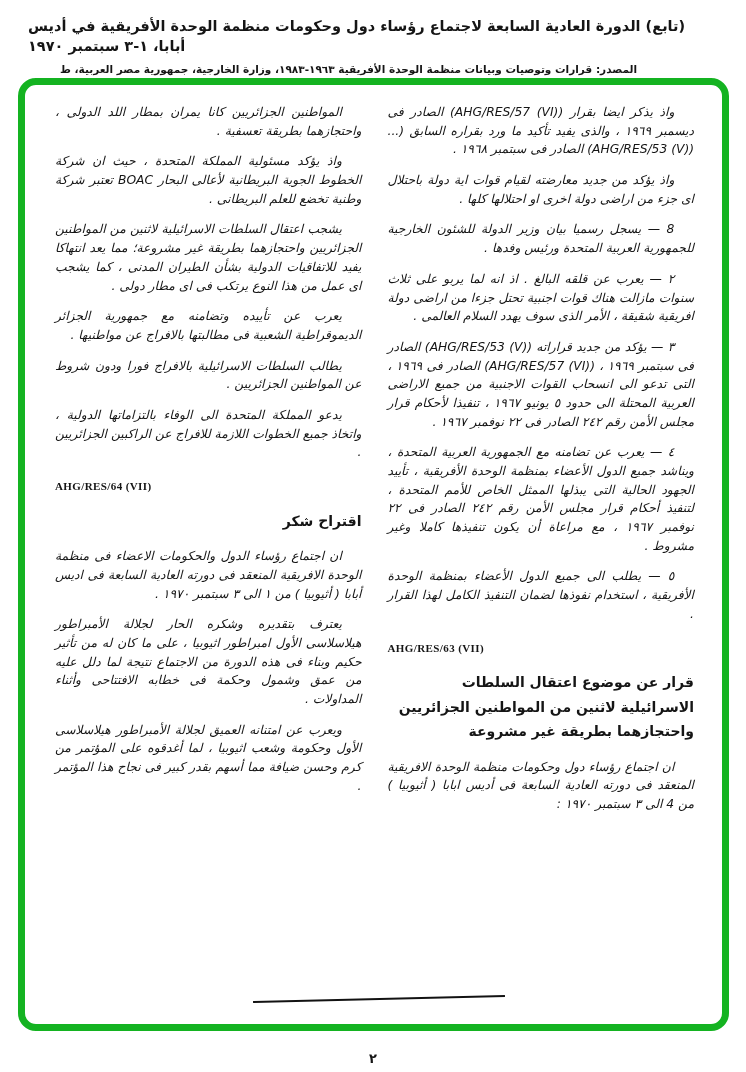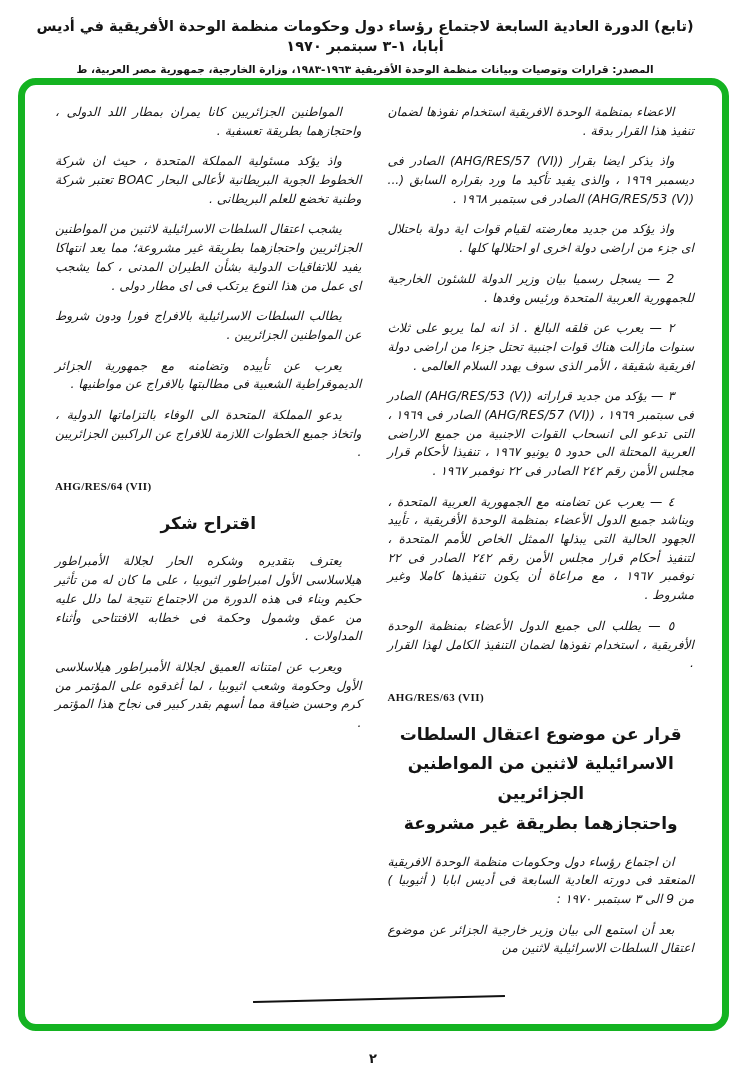--- a/index.html
+++ b/index.html
@@ -12,21 +12,21 @@
   body {
     width: 746px; height: 1072px;
     background: var(--paper);
     color: var(--ink);
     font-family: "DejaVu Sans", sans-serif;
     position: relative;
     overflow: hidden;
   }
   .page-header {
     position: absolute; top: 16px; left: 0; right: 16px;
-    text-align: center;
+    text-align: left;
     direction: rtl;
   }
   .page-header .hdr-title {
     font-size: 14.5px; font-weight: bold;
     line-height: 1.4;
     padding: 0 28px;
   }
   .page-header .hdr-source {
     margin-top: 6px;
     font-size: 10.5px; font-weight: bold;
@@ -62,23 +62,22 @@
   .code {
     direction: ltr;
     text-align: left;
     font-family: "Liberation Serif", serif;
     font-weight: bold;
     font-size: 11px;
     letter-spacing: 0.4px;
     margin: 16px 0 14px 0;
   }
   .heading {
-    font-size: 17px;
+    font-size: 14px;
     font-weight: bold;
-    text-align: center;
     white-space: pre-line;
     margin: 4px 0 14px 0;
     line-height: 1.75;
   }
   .footnote-rule {
     position: absolute;
     bottom: 24px; left: 228px;
     width: 252px; height: 0;
     border-top: 2px solid #121212;
     transform: rotate(-1.4deg);
@@ -94,44 +93,43 @@
 <body>
 
 <div class="page-header">
   <div class="hdr-title">(تابع) الدورة العادية السابعة لاجتماع رؤساء دول وحكومات منظمة الوحدة الأفريقية في أديس أبابا، ١-٣ سبتمبر ١٩٧٠</div>
   <div class="hdr-source">المصدر: قرارات وتوصيات وبيانات منظمة الوحدة الأفريقية ١٩٦٣-١٩٨٣، وزارة الخارجية، جمهورية مصر العربية، ط ١٩٨٥، ص ١٨٩-١٩٠</div>
 </div>
 
 <div class="frame">
   <div class="columns">
     <div class="col">
-        <p class="para">الاعضاء بمنظمة الوحدة الافريقية استخدام نفوذها لضمان تنفيذ هذا القرار بدقة .</p>
         <p class="para">واذ يذكر ايضا بقرار (AHG/RES/57 (VI)) الصادر فى ديسمبر ١٩٦٩ ، والذى يفيد تأكيد ما ورد بقراره السابق (... (AHG/RES/53 (V)) الصادر فى سبتمبر ١٩٦٨ .</p>
         <p class="para">واذ يؤكد من جديد معارضته لقيام قوات اية دولة باحتلال اى جزء من اراضى دولة اخرى او احتلالها كلها .</p>
-        <p class="para">2 — يسجل رسميا بيان وزير الدولة للشئون الخارجية للجمهورية العربية المتحدة ورئيس وفدها .</p>
+        <p class="para">8 — يسجل رسميا بيان وزير الدولة للشئون الخارجية للجمهورية العربية المتحدة ورئيس وفدها .</p>
         <p class="para">٢ — يعرب عن قلقه البالغ . اذ انه لما يربو على ثلاث سنوات مازالت هناك قوات اجنبية تحتل جزءا من اراضى دولة افريقية شقيقة ، الأمر الذى سوف يهدد السلام العالمى .</p>
         <p class="para">٣ — يؤكد من جديد قراراته (AHG/RES/53 (V)) الصادر فى سبتمبر ١٩٦٩ ، (AHG/RES/57 (VI)) الصادر فى ١٩٦٩ ، التى تدعو الى انسحاب القوات الاجنبية من جميع الاراضى العربية المحتلة الى حدود ٥ يونيو ١٩٦٧ ، تنفيذا لأحكام قرار مجلس الأمن رقم ٢٤٢ الصادر فى ٢٢ نوفمبر ١٩٦٧ .</p>
         <p class="para">٤ — يعرب عن تضامنه مع الجمهورية العربية المتحدة ، ويناشد جميع الدول الأعضاء بمنظمة الوحدة الأفريقية ، تأييد الجهود الحالية التى يبذلها الممثل الخاص للأمم المتحدة ، لتنفيذ أحكام قرار مجلس الأمن رقم ٢٤٢ الصادر فى ٢٢ نوفمبر ١٩٦٧ ، مع مراعاة أن يكون تنفيذها كاملا وغير مشروط .</p>
         <p class="para">٥ — يطلب الى جميع الدول الأعضاء بمنظمة الوحدة الأفريقية ، استخدام نفوذها لضمان التنفيذ الكامل لهذا القرار .</p>
         <div class="code">AHG/RES/63 (VII)</div>
         <div class="heading">قرار عن موضوع اعتقال السلطات
 الاسرائيلية لاثنين من المواطنين الجزائريين
 واحتجازهما بطريقة غير مشروعة</div>
-        <p class="para">ان اجتماع رؤساء دول وحكومات منظمة الوحدة الافريقية المنعقد فى دورته العادية السابعة فى أديس ابابا ( أثيوبيا ) من 9 الى ٣ سبتمبر ١٩٧٠ :</p>
-        <p class="para">بعد أن استمع الى بيان وزير خارجية الجزائر عن موضوع اعتقال السلطات الاسرائيلية لاثنين من</p>
+        <p class="para">ان اجتماع رؤساء دول وحكومات منظمة الوحدة الافريقية المنعقد فى دورته العادية السابعة فى أديس ابابا ( أثيوبيا ) من 4 الى ٣ سبتمبر ١٩٧٠ :</p>
       </div>
     <div class="col">
         <p class="para">المواطنين الجزائريين كانا يمران بمطار اللد الدولى ، واحتجازهما بطريقة تعسفية .</p>
         <p class="para">واذ يؤكد مسئولية المملكة المتحدة ، حيث ان شركة الخطوط الجوية البريطانية لأعالى البحار BOAC تعتبر شركة وطنية تخضع للعلم البريطانى .</p>
         <p class="para">يشجب اعتقال السلطات الاسرائيلية لاثنين من المواطنين الجزائريين واحتجازهما بطريقة غير مشروعة؛ مما يعد انتهاكا يفيد للاتفاقيات الدولية بشأن الطيران المدنى ، كما يشجب اى عمل من هذا النوع يرتكب فى اى مطار دولى .</p>
+        <p class="para">يعرب عن تأييده وتضامنه مع جمهورية الجزائر الديموقراطية الشعبية فى مطالبتها بالافراج عن مواطنيها .</p>
         <p class="para">يطالب السلطات الاسرائيلية بالافراج فورا ودون شروط عن المواطنين الجزائريين .</p>
-        <p class="para">يعرب عن تأييده وتضامنه مع جمهورية الجزائر الديموقراطية الشعبية فى مطالبتها بالافراج عن مواطنيها .</p>
         <p class="para">يدعو المملكة المتحدة الى الوفاء بالتزاماتها الدولية ، واتخاذ جميع الخطوات اللازمة للافراج عن الراكبين الجزائريين .</p>
         <div class="code">AHG/RES/64 (VII)</div>
         <div class="heading">اقتراح شكر</div>
+        <p class="para">ان اجتماع رؤساء الدول والحكومات الاعضاء فى منظمة الوحدة الافريقية المنعقد فى دورته العادية السابعة فى اديس أبابا ( أثيوبيا ) من ١ الى ٣ سبتمبر ١٩٧٠ .</p>
         <p class="para">يعترف بتقديره وشكره الحار لجلالة الأمبراطور هيلاسلاسى الأول امبراطور اثيوبيا ، على ما كان له من تأثير حكيم وبناء فى هذه الدورة من الاجتماع نتيجة لما دلل عليه من عمق وشمول وحكمة فى خطابه الافتتاحى وأثناء المداولات .</p>
         <p class="para">ويعرب عن امتنانه العميق لجلالة الأمبراطور هيلاسلاسى الأول وحكومة وشعب اثيوبيا ، لما أغدقوه على المؤتمر من كرم وحسن ضيافة مما أسهم بقدر كبير فى نجاح هذا المؤتمر .</p>
       </div>
   </div>
   <div class="footnote-rule"></div>
 </div>
 
 <div class="page-number">٢</div>
 
 </body></html>

